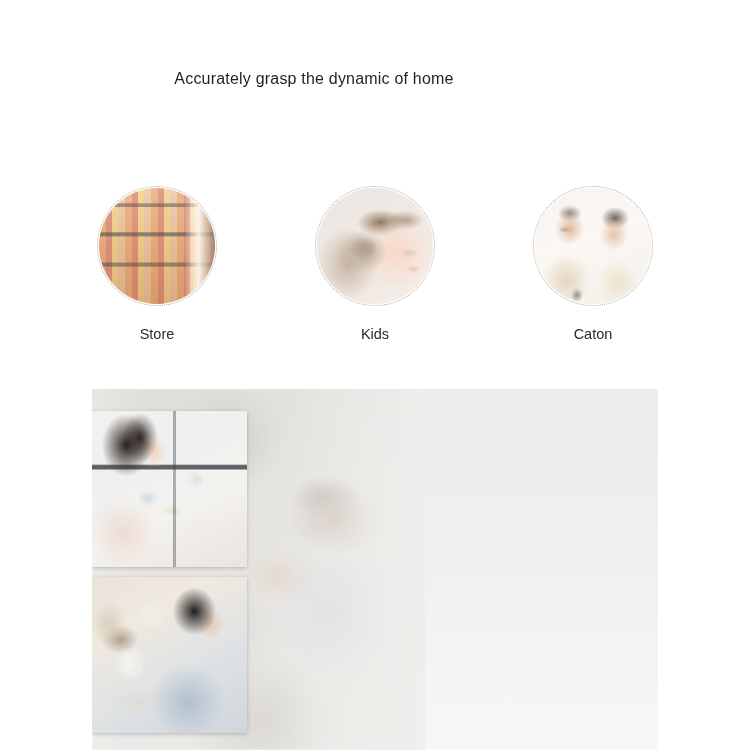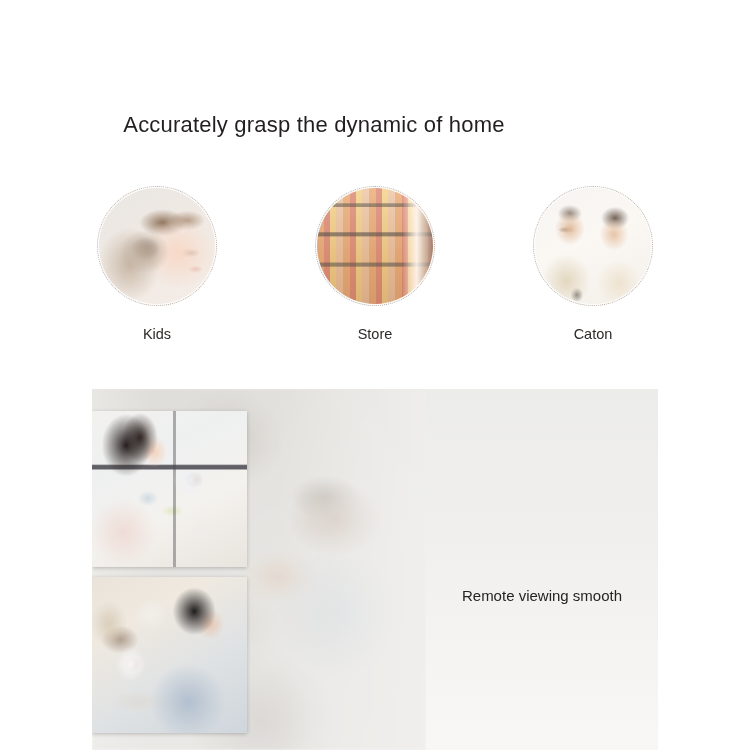--- a/index.html
+++ b/index.html
@@ -19,26 +19,25 @@
     background: #ffffff;
   }
 
   
   .headline {
     position: absolute;
     top: 70px;
     left: 0;
     width: 628px;
     text-align: center;
-    font-size: 22px;
+    font-size: 16px;
     font-weight: 400;
     color: #231f20;
     letter-spacing: 0.2px;
     white-space: nowrap;
-    margin-top: 42px;
   }
 
   
   .scenarios {
     position: absolute;
     top: 186px;
     left: 96px;
     width: 558px;
     height: 178px;
     display: flex;
@@ -291,33 +290,33 @@
 
 <div id="page">
 
   <div class="headline">Accurately grasp the dynamic of home</div>
 
   <div class="scenarios">
 
     <div class="scenario">
       <div class="circle-wrap">
         <div class="circle-img">
+          <div class="img-store"></div>
+        </div>
+      </div>
+      <div class="scenario-label">Store</div>
+    </div>
+
+    <div class="scenario">
+      <div class="circle-wrap">
+        <div class="circle-img">
           <div class="img-kids"></div>
         </div>
       </div>
       <div class="scenario-label">Kids</div>
-    </div>
-
-    <div class="scenario">
-      <div class="circle-wrap">
-        <div class="circle-img">
-          <div class="img-store"></div>
-        </div>
-      </div>
-      <div class="scenario-label">Store</div>
     </div>
 
     <div class="scenario">
       <div class="circle-wrap">
         <div class="circle-img">
           <div class="img-family"></div>
         </div>
       </div>
       <div class="scenario-label">Caton</div>
     </div>
@@ -331,18 +330,17 @@
 
     <div class="inset inset-1">
       <div class="img-woman-laptop"></div>
     </div>
 
     <div class="inset inset-2">
       <div class="img-man-tablet"></div>
     </div>
 
     <div class="panel-text">
-      <div class="remote-viewing">Remote viewing smooth</div>
     </div>
 
   </div>
 
 </div>
 
 </body></html>

